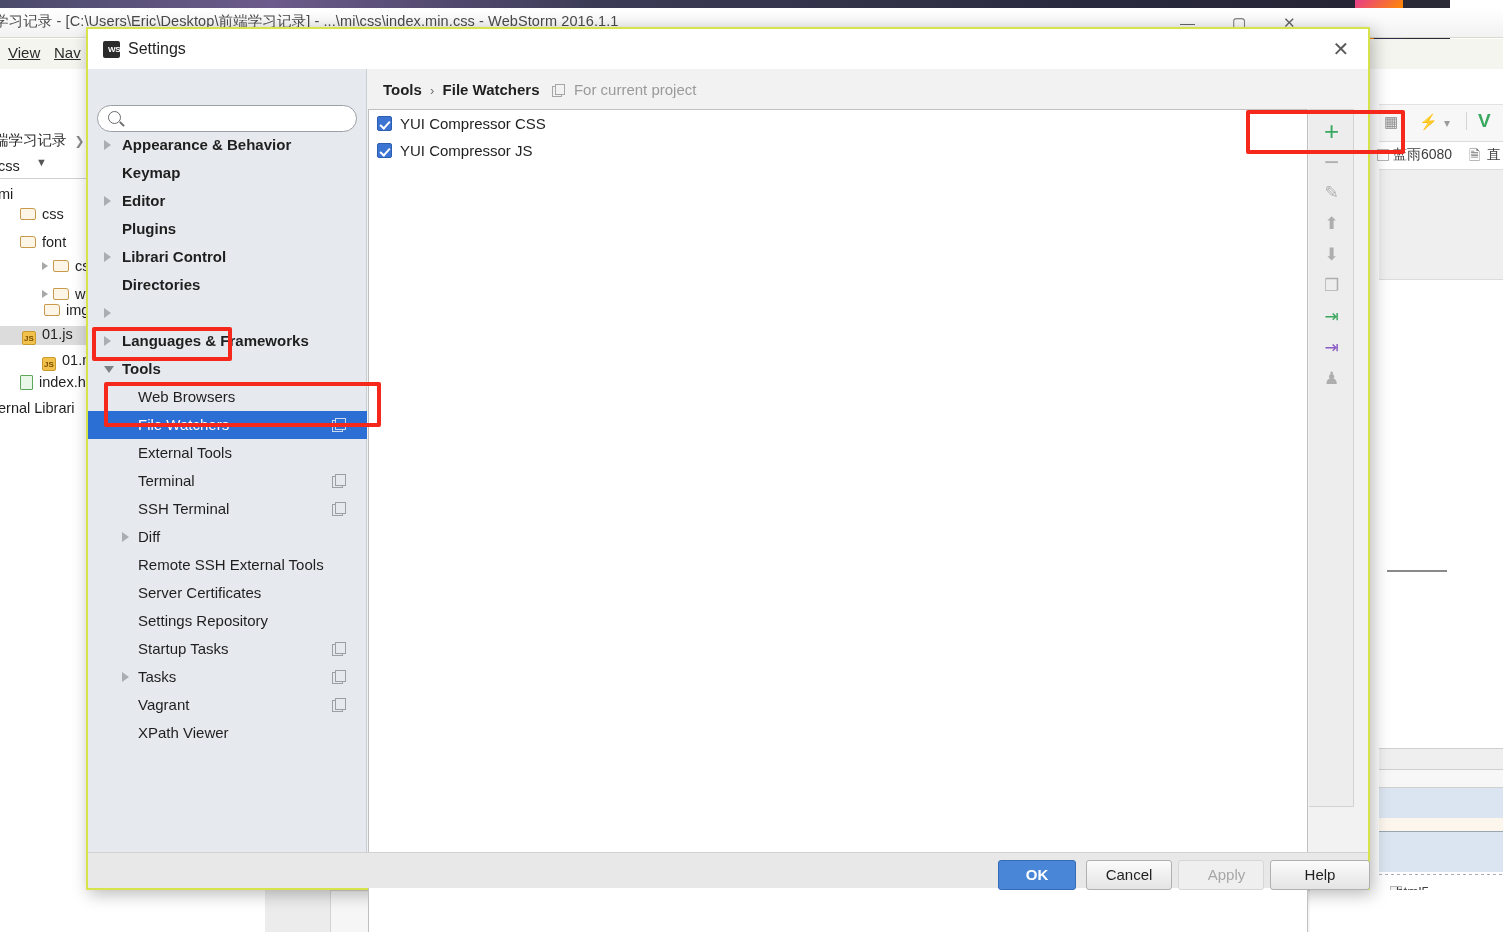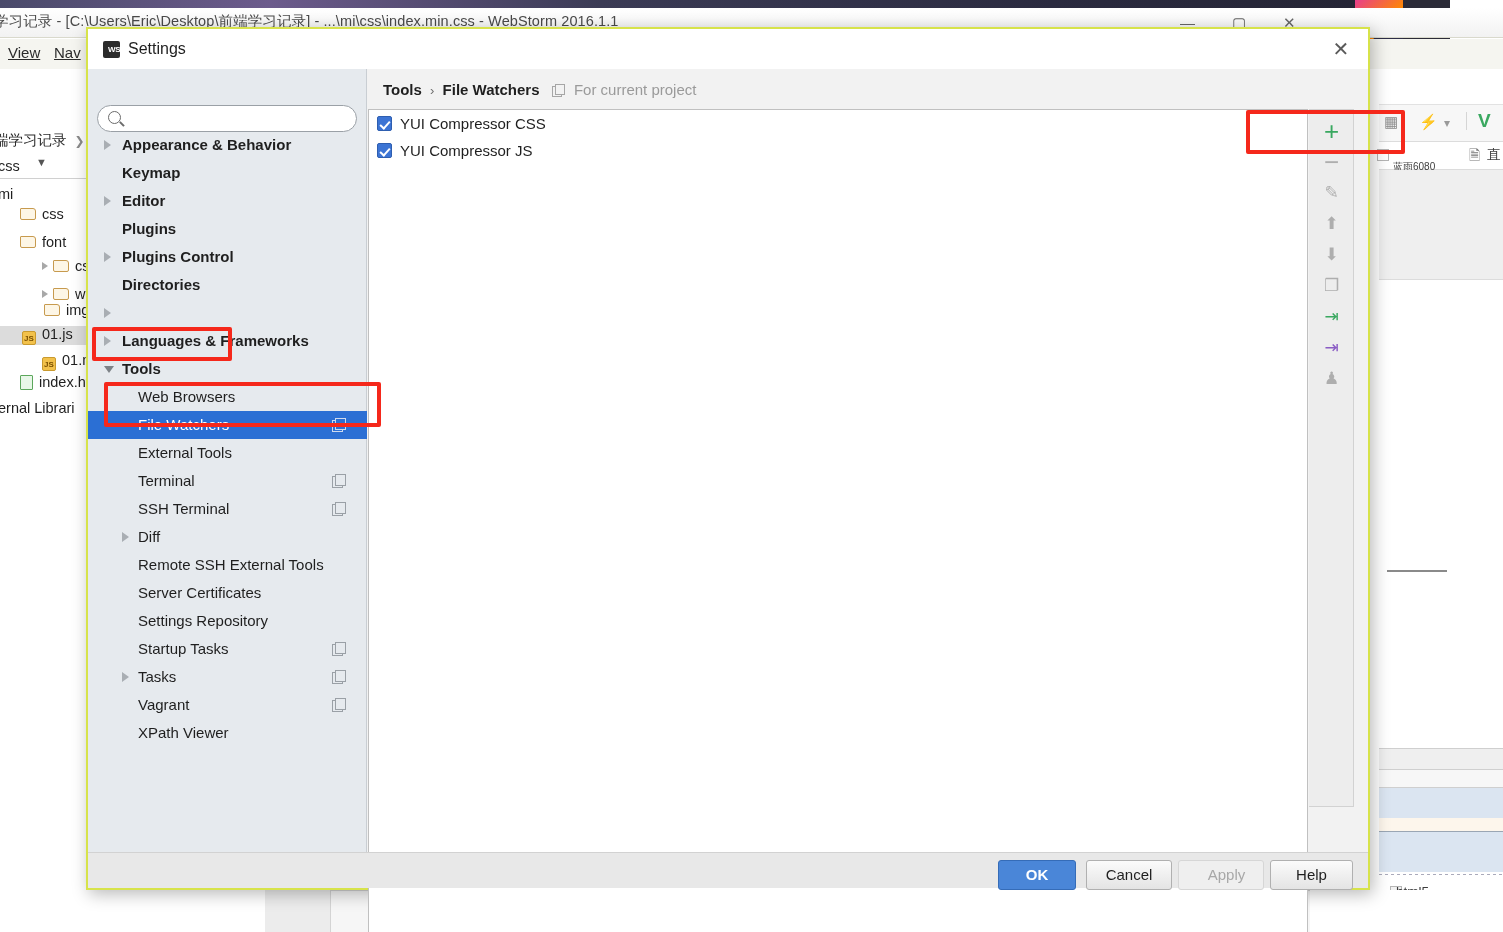--- a/index.html
+++ b/index.html
@@ -106,21 +106,21 @@
   .rt-html5 { position:absolute; left:1396px; top:884px; font-size:13.5px; color:#3d3d3d; }
   .rt-html5-cb { position:absolute; left:1390px; top:886px; width:12px;height:12px;
                  border:1px solid #b5b5b5; background:#f2f2f2; }
 
   .rt-icons { position:absolute; top:113px; font-size:15px; color:#8a8a8a; }
   .rti-grid { left:1384px; }
   .rti-bolt { left:1419px; color:#9a9a9a;}
   .rti-chev { left:1444px; color:#9a9a9a; font-size:12px; top:116px;}
   .rti-divider { position:absolute; left:1466px; top:112px; width:1px; height:18px; background:#d5d5d5;}
   .rti-v { position:absolute; left:1478px; top:110px; font-size:19px; color:#3aa860; font-weight:bold;}
-  .rt-name { position:absolute; left:1393px; top:160px; font-size:10px; color:#3d3d3d; white-space:nowrap;}
+  .rt-name { position:absolute; left:1393px; top:146px; font-size:14px; color:#3d3d3d; white-space:nowrap;}
   .rt-name-cb { position:absolute; left:1377px; top:149px; width:12px;height:12px; border:1px solid #b5b5b5; background:#fff;}
   .rt-doc-icon { position:absolute; left:1469px; top:145px; font-size:14px; color:#777;}
   .rt-doc-text { position:absolute; left:1487px; top:146px; font-size:13.5px; color:#3d3d3d;}
 
   
   .dicon { position:absolute; top:0px; height:55px; }
   .dic-1 { left:1355px; width:48px; background:linear-gradient(135deg,#e83e8c,#ff8a00 55%,#2d2d48 56%); }
   .dic-2 { left:1403px; width:47px; background:#2b2b38; }
   .dic-3 { left:1450px; width:53px; background:#ffffff; }
 
@@ -250,21 +250,21 @@
     position:absolute; left:0; top:823px; width:1280px; height:36px; background:#e8e8e8;
     border-top:1px solid #d2d2d2;
   }
   .btn {
     position:absolute; top:7px; height:30px; border-radius:3px; font-size:15px;
     font-family:"Liberation Sans", sans-serif; text-align:center; line-height:28px; cursor:pointer;
   }
   .btn-ok { left:910px; width:78px; background:#4a86d8; border:1px solid #356cb8; color:#ffffff; font-weight:bold; }
   .btn-cancel { left:998px; width:86px; background:linear-gradient(180deg,#fbfbfb,#e4e4e4); border:1px solid #b0b0b0; color:#1f1f1f;text-align:center; }
   .btn-apply { left:1090px; width:86px; background:#efefef; border:1px solid #d6d6d6; color:#a8a8a8;padding-left:11px; }
-  .btn-help { left:1182px; width:83px; background:linear-gradient(180deg,#fbfbfb,#e4e4e4); border:1px solid #b0b0b0; color:#1f1f1f; }
+  .btn-help { left:1182px; width:100px; background:linear-gradient(180deg,#fbfbfb,#e4e4e4); border:1px solid #b0b0b0; color:#1f1f1f; }
 
   
   .annot { position:absolute; border:4px solid #f5281b; border-radius:2px; pointer-events:none; z-index:60;}
   #annot-tools { left:92px; top:327px; width:140px; height:34px; }
   #annot-filewatchers { left:104px; top:382px; width:277px; height:45px; }
   #annot-add { left:1246px; top:110px; width:159px; height:44px; }
 </style>
 </head>
 <body>
 
@@ -375,21 +375,21 @@
             </div>
             <div class="tree-row lvl0">
               <span class="tw-arrow"></span>
               <span class="tw-label">Editor</span>
             </div>
             <div class="tree-row lvl0">
               <span class="tw-label">Plugins</span>
             </div>
             <div class="tree-row lvl0">
               <span class="tw-arrow"></span>
-              <span class="tw-label">Plugins Control</span>
+              <span class="tw-label">Librari Control</span>
             </div>
             <div class="tree-row lvl0">
               <span class="tw-label">Directories</span>
             </div>
             <div class="tree-row lvl0">
               <span class="tw-arrow"></span>
             </div>
             <div class="tree-row lvl0">
               <span class="tw-arrow"></span>
               <span class="tw-label">Languages &amp; Frameworks</span>

